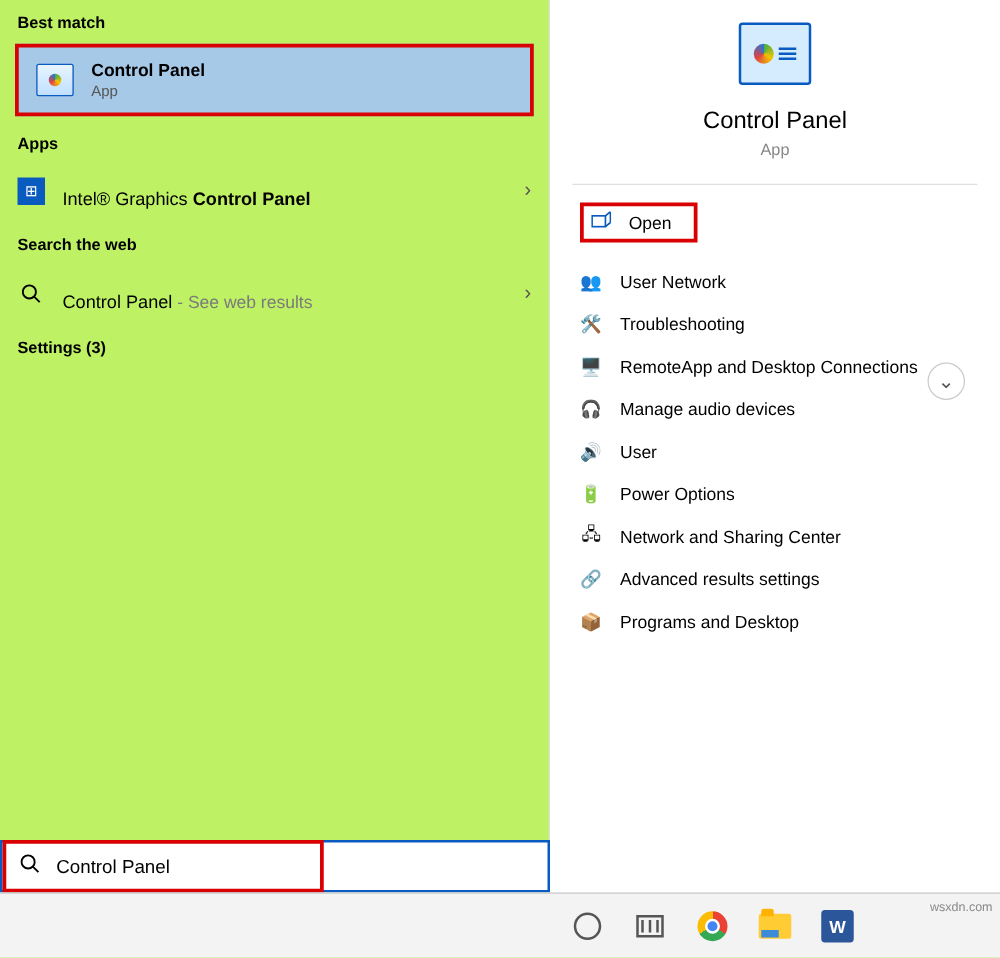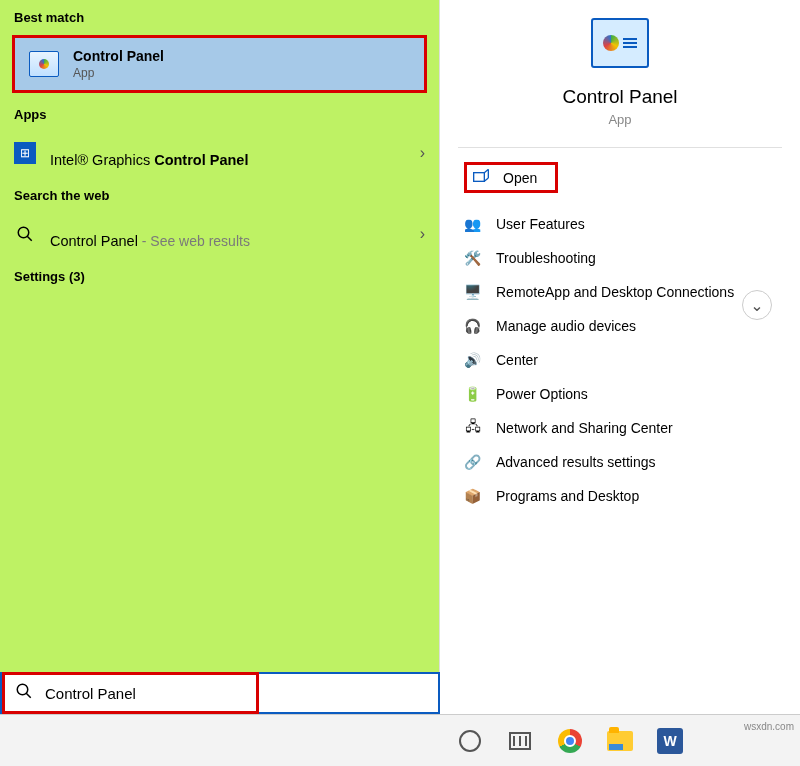--- a/index.html
+++ b/index.html
@@ -136,37 +136,37 @@
         </span>
         <span class="open-text">Open</span>
       </div>
     </div>
 
     <div class="expand-btn">⌄</div>
 
 
     <div class="recent-item">
         <span class="ri-icon">👥</span>
-        <span>User Features</span>
+        <span>User Network</span>
       </div>
     <div class="recent-item">
         <span class="ri-icon">🛠️</span>
         <span>Troubleshooting</span>
       </div>
     <div class="recent-item">
         <span class="ri-icon">🖥️</span>
         <span>RemoteApp and Desktop Connections</span>
       </div>
     <div class="recent-item">
         <span class="ri-icon">🎧</span>
         <span>Manage audio devices</span>
       </div>
     <div class="recent-item">
         <span class="ri-icon">🔊</span>
-        <span>Center</span>
+        <span>User</span>
       </div>
     <div class="recent-item">
         <span class="ri-icon">🔋</span>
         <span>Power Options</span>
       </div>
     <div class="recent-item">
         <span class="ri-icon">🖧</span>
         <span>Network and Sharing Center</span>
       </div>
     <div class="recent-item">

